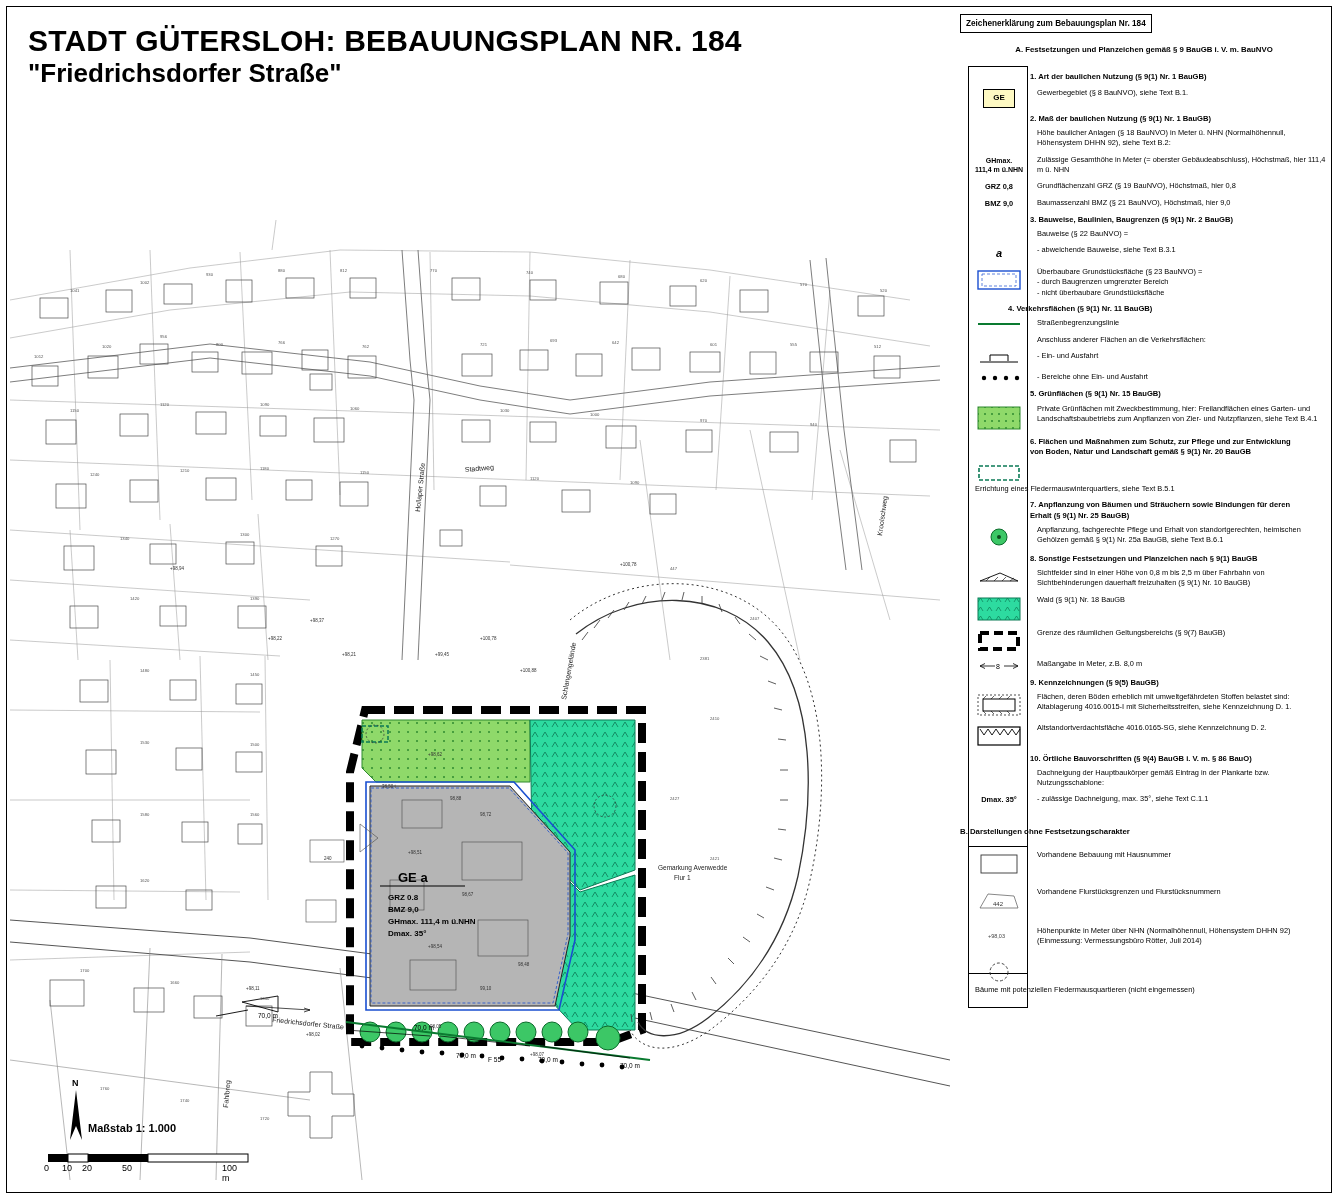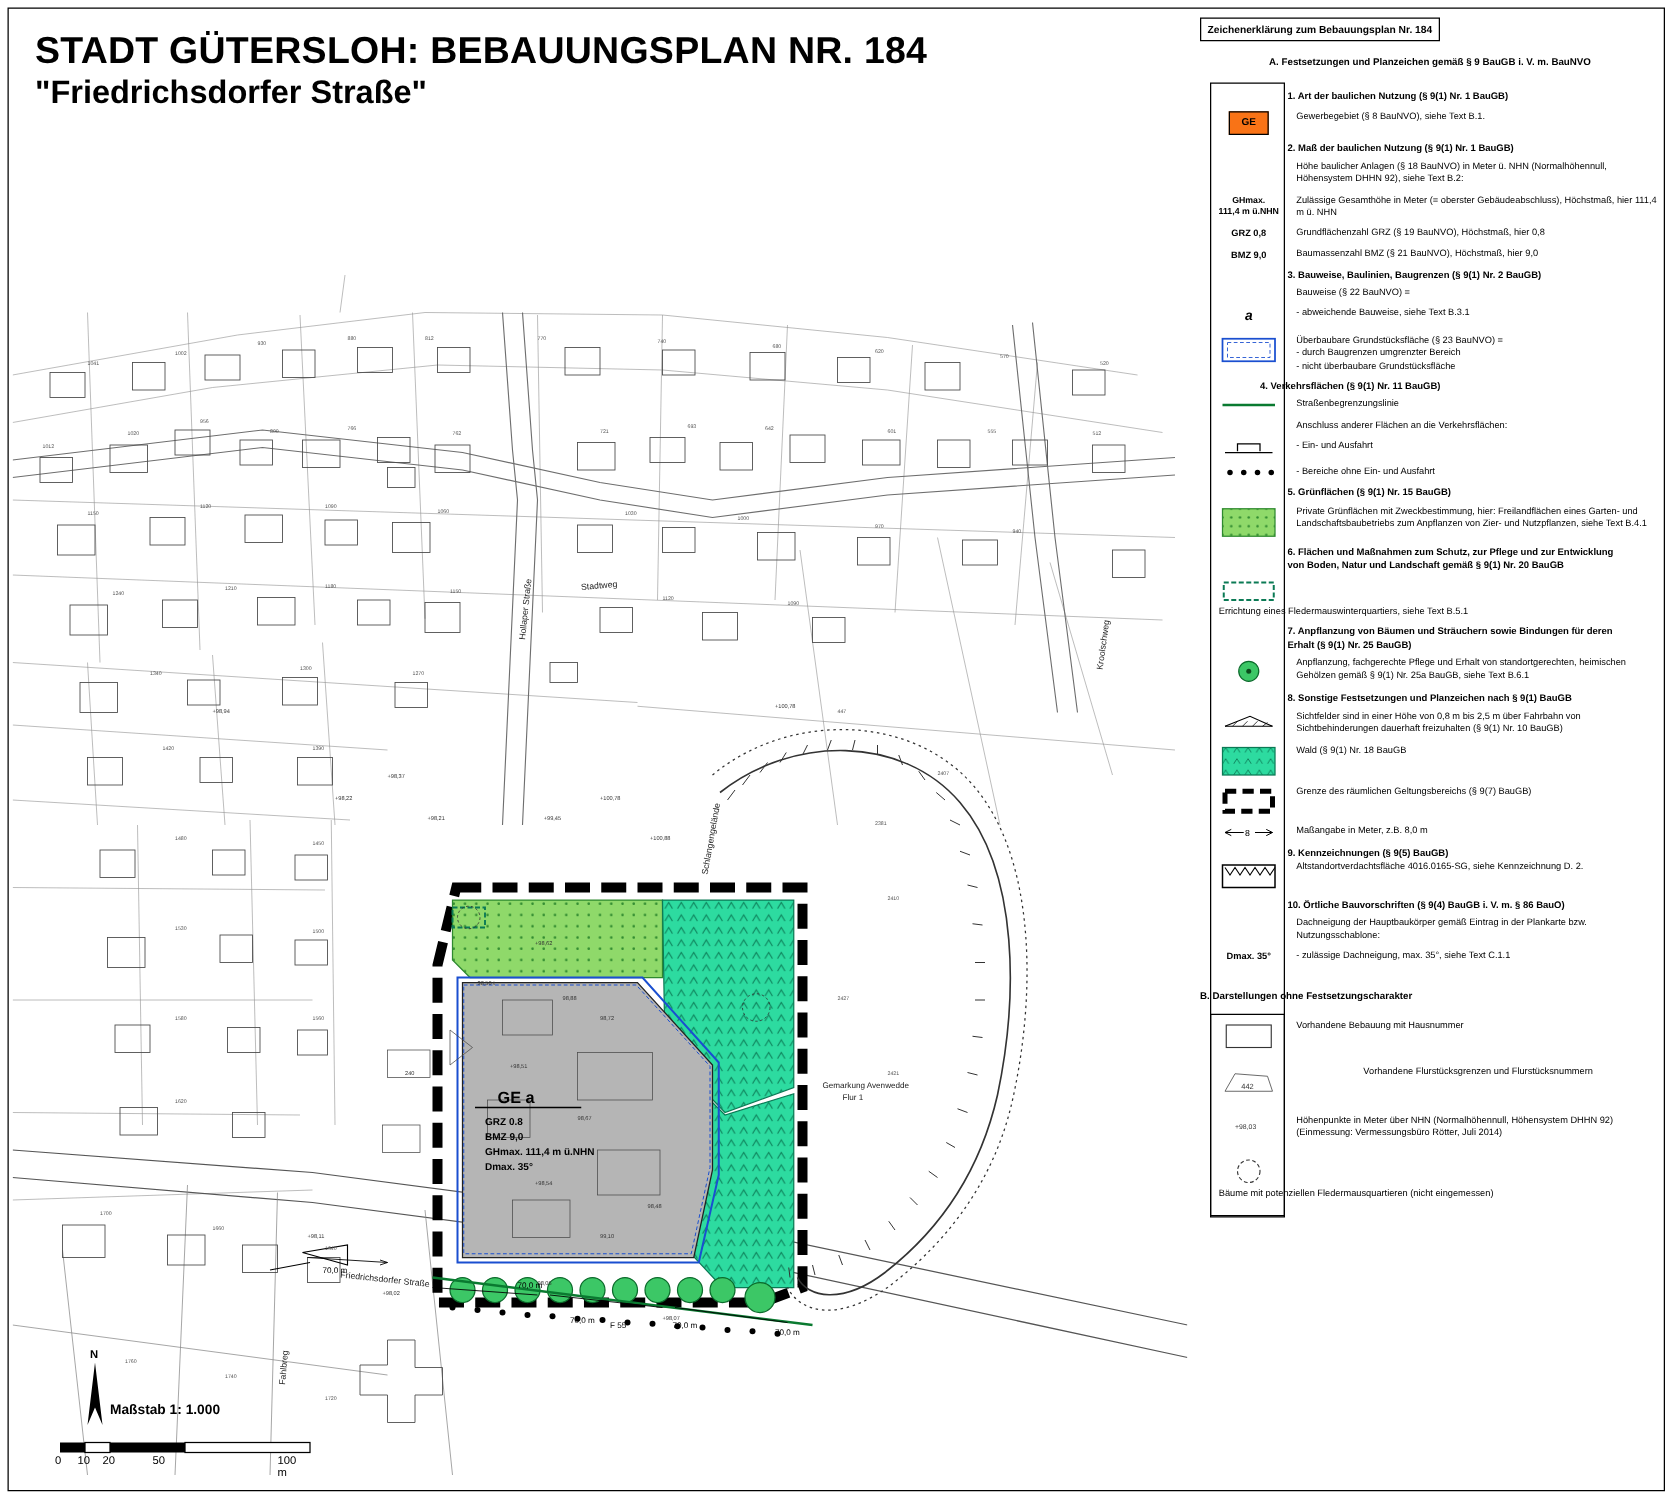--- a/index.html
+++ b/index.html
@@ -414,21 +414,21 @@
   <div class="legend-body">
 
     <div style="position:absolute;left:8px;top:6px;width:58px;height:906px;border:1px solid #000;"></div>
 
     <div style="margin-left:8px;">
 
       <div style="height:12px;"></div>
       <div class="bold" style="margin-left:62px;font-size:7.6px;">1.  Art der baulichen Nutzung (§ 9(1) Nr. 1 BauGB)</div>
       <div class="lrow" style="margin-top:6px;">
         <div class="lsym">
-          <div style="width:30px;height:17px;background:#f97316;border:1px solid #000;display:flex;align-items:center;justify-content:center;font-size:8px;font-weight:bold;">GE</div>
+          <div style="width:30px;height:17px;background:#fef9c3;border:1px solid #000;display:flex;align-items:center;justify-content:center;font-size:8px;font-weight:bold;">GE</div>
         </div>
         <div class="ltxt">Gewerbegebiet (§ 8 BauNVO), siehe Text B.1.</div>
       </div>
 
       <div class="bold" style="margin-left:62px;font-size:7.6px;margin-top:6px;">2.  Maß der baulichen Nutzung (§ 9(1) Nr. 1 BauGB)</div>
       <div class="lrow" style="margin-top:4px;">
         <div class="lsym"></div>
         <div class="ltxt">Höhe baulicher Anlagen (§ 18 BauNVO) in Meter ü. NHN (Normalhöhennull, Höhensystem DHHN 92), siehe Text B.2:</div>
       </div>
 
@@ -589,20 +589,30 @@
             <line x1="4" y1="6" x2="42" y2="6" stroke="#000" stroke-width="0.8"></line>
             <path d="M4 6 l5 -2.5 M4 6 l5 2.5 M42 6 l-5 -2.5 M42 6 l-5 2.5" stroke="#000" stroke-width="0.8" fill="none"></path>
             <rect x="19" y="1" width="9" height="10" fill="#fff"></rect>
             <text x="20" y="9" font-size="7" font-family="Liberation Sans, sans-serif">8</text>
           </svg>
         </div>
         <div class="ltxt">Maßangabe in Meter, z.B. 8,0 m</div>
       </div>
 
       <div class="bold" style="margin-left:62px;font-size:7.6px;margin-top:6px;">9.  Kennzeichnungen (§ 9(5) BauGB)</div>
+      <div class="lrow" style="margin-top:4px;">
+        <div class="lsym">
+          <svg width="46" height="24" xmlns="http://www.w3.org/2000/svg">
+            <rect x="2" y="2" width="42" height="20" fill="none" stroke="#000" stroke-width="0.7" stroke-dasharray="2 2"></rect>
+            <rect x="7" y="6" width="32" height="12" fill="none" stroke="#000" stroke-width="1"></rect>
+            <path d="M7 6 l3 -3 M15 6 l3 -3 M23 6 l3 -3 M31 6 l3 -3 M7 18 l3 3 M15 18 l3 3 M23 18 l3 3 M31 18 l3 3" stroke="#000" stroke-width="0.6"></path>
+          </svg>
+        </div>
+        <div class="ltxt">Flächen, deren Böden erheblich mit umweltgefährdeten Stoffen belastet sind: Altablagerung 4016.0015-I mit Sicherheitsstreifen, siehe Kennzeichnung D. 1.</div>
+      </div>
 
       <div class="lrow">
         <div class="lsym">
           <svg width="46" height="24" xmlns="http://www.w3.org/2000/svg">
             <rect x="2" y="3" width="42" height="18" fill="none" stroke="#000" stroke-width="1.2"></rect>
             <path d="M4 5 l4 6 l4 -6 l4 6 l4 -6 l4 6 l4 -6 l4 6 l4 -6 l4 6 l4 -6" fill="none" stroke="#000" stroke-width="0.9"></path>
           </svg>
         </div>
         <div class="ltxt">Altstandortverdachtsfläche 4016.0165-SG, siehe Kennzeichnung D. 2.</div>
       </div>
@@ -629,21 +639,21 @@
 
       <div class="lrow">
         <div class="lsym">
           <svg width="46" height="26" xmlns="http://www.w3.org/2000/svg">
             <rect x="5" y="4" width="36" height="18" fill="none" stroke="#333" stroke-width="0.9"></rect>
           </svg>
         </div>
         <div class="ltxt">Vorhandene Bebauung mit Hausnummer</div>
       </div>
 
-      <div class="lrow" style="margin-top:10px;text-align:center;">
+      <div class="lrow" style="margin-top:10px;">
         <div class="lsym">
           <svg width="46" height="26" xmlns="http://www.w3.org/2000/svg">
             <path d="M4 20 L12 6 L38 8 L42 20 Z" fill="none" stroke="#555" stroke-width="0.7"></path>
             <text x="17" y="18" font-size="6" font-family="Liberation Sans, sans-serif" fill="#333">442</text>
           </svg>
         </div>
         <div class="ltxt">Vorhandene Flurstücksgrenzen und Flurstücksnummern</div>
       </div>
 
       <div class="lrow" style="margin-top:12px;">

